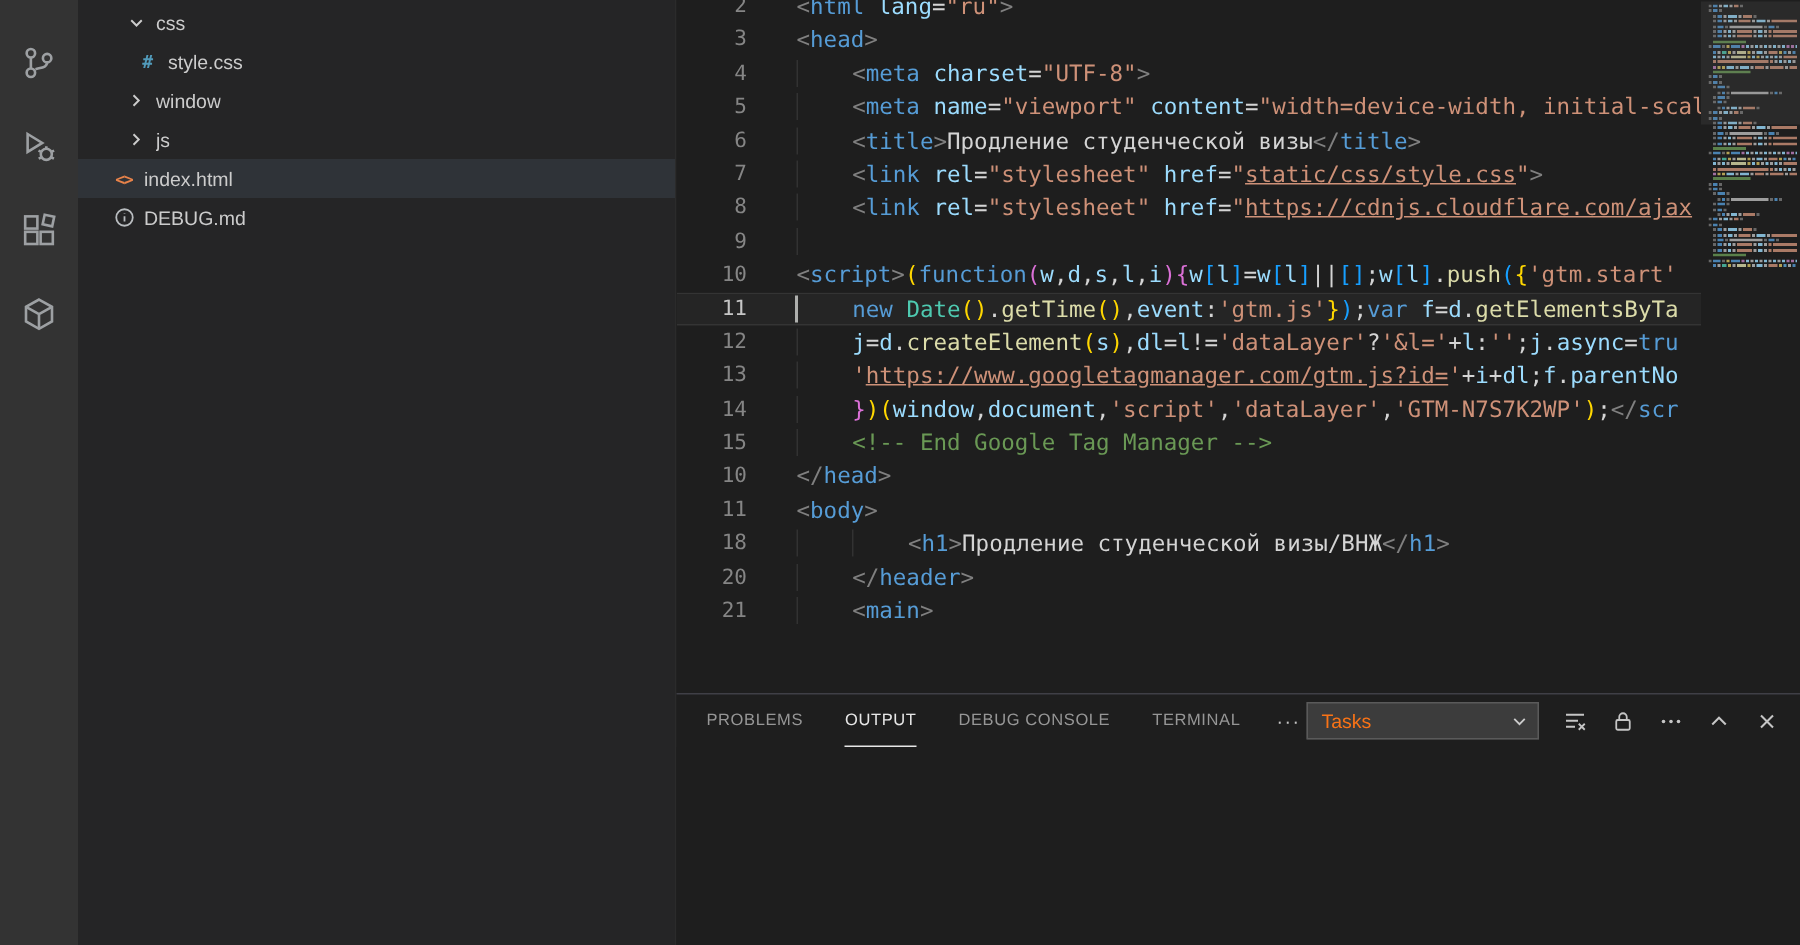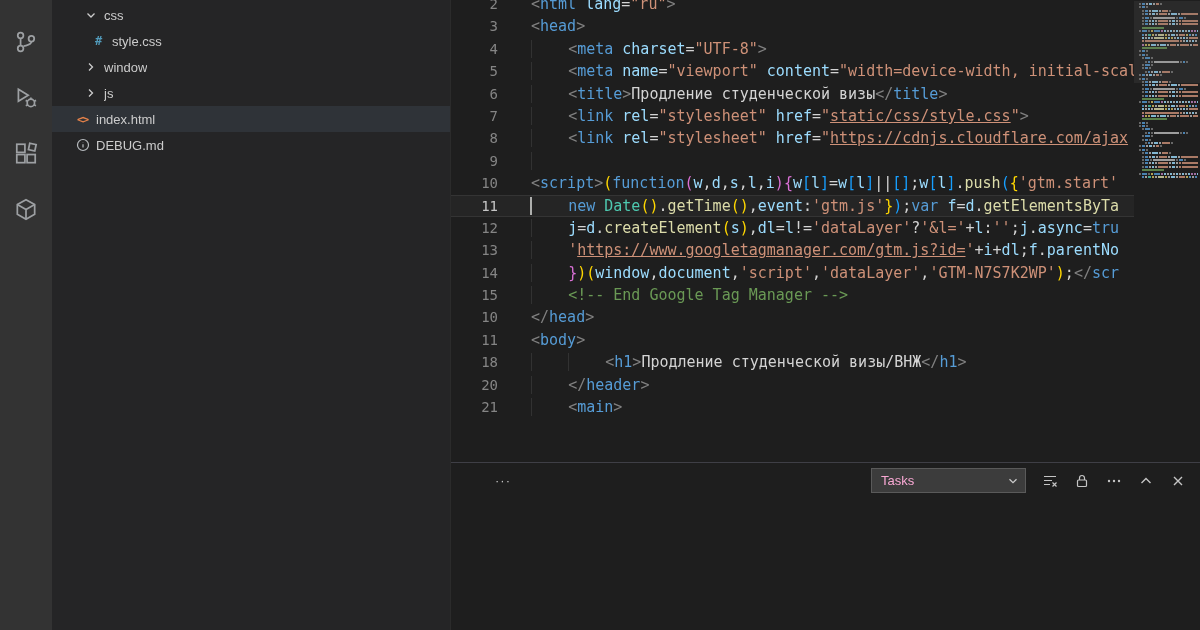--- a/index.html
+++ b/index.html
@@ -85,21 +85,21 @@
   .panel-tabs { display:flex; align-items:center; gap:28px; }
   .ptab {
     font-size:11px; letter-spacing:.4px; color:#969696;
     line-height:33px; border-bottom:1px solid transparent; cursor:pointer; white-space:nowrap;
   }
   .ptab.active { color:#e7e7e7; border-bottom-color:#e7e7e7; }
   .overflow-btn { color:#c5c5c5; margin-left:24px; font-size:13px; letter-spacing:1px; cursor:pointer; }
   .panel-controls { margin-left:auto; display:flex; align-items:center; gap:16px; }
   .select {
     width:155px; height:25px; background:#3c3c3c; border:1px solid #5a5a5a;
-    color:#f9a8d4; font-size:13px; display:flex; align-items:center;
+    color:#f97316; font-size:13px; display:flex; align-items:center;
     justify-content:space-between; padding:0 5px 0 9px; cursor:pointer;
   }
   .select svg { width:14px; height:14px; color:#cccccc; }
   .picon { width:16px; height:16px; color:#c5c5c5; display:flex; cursor:pointer; }
   .picon svg { width:16px; height:16px; }
   .panel-body { flex:1; background:#1e1e1e; }
 </style>
 </head>
 <body>
 
@@ -716,20 +716,26 @@
               <span class="mtk" style="width: 2px; background: rgb(189, 189, 189);"></span>
               <span class="mtk" style="width: 2px; background: rgb(86, 156, 214);"></span>
             </div>
           </div>
         <div class="mslider"></div>
       </div>
     </div>
 
     <div class="panel">
       <div class="panel-header">
+        <div class="panel-tabs">
+            <div class="ptab">PROBLEMS</div>
+            <div class="ptab active">OUTPUT</div>
+            <div class="ptab">DEBUG CONSOLE</div>
+            <div class="ptab">TERMINAL</div>
+          </div>
         <div class="overflow-btn">···</div>
         <div class="panel-controls">
           <div class="select">
             <span>Tasks</span>
             <svg viewBox="0 0 16 16" fill="none" stroke="currentColor" stroke-width="1.4">
                 <path d="M4 6l4 4 4-4"></path>
               </svg>
           </div>
           <div class="picon">
             <svg viewBox="0 0 16 16" fill="none" stroke="currentColor" stroke-width="1.2">

